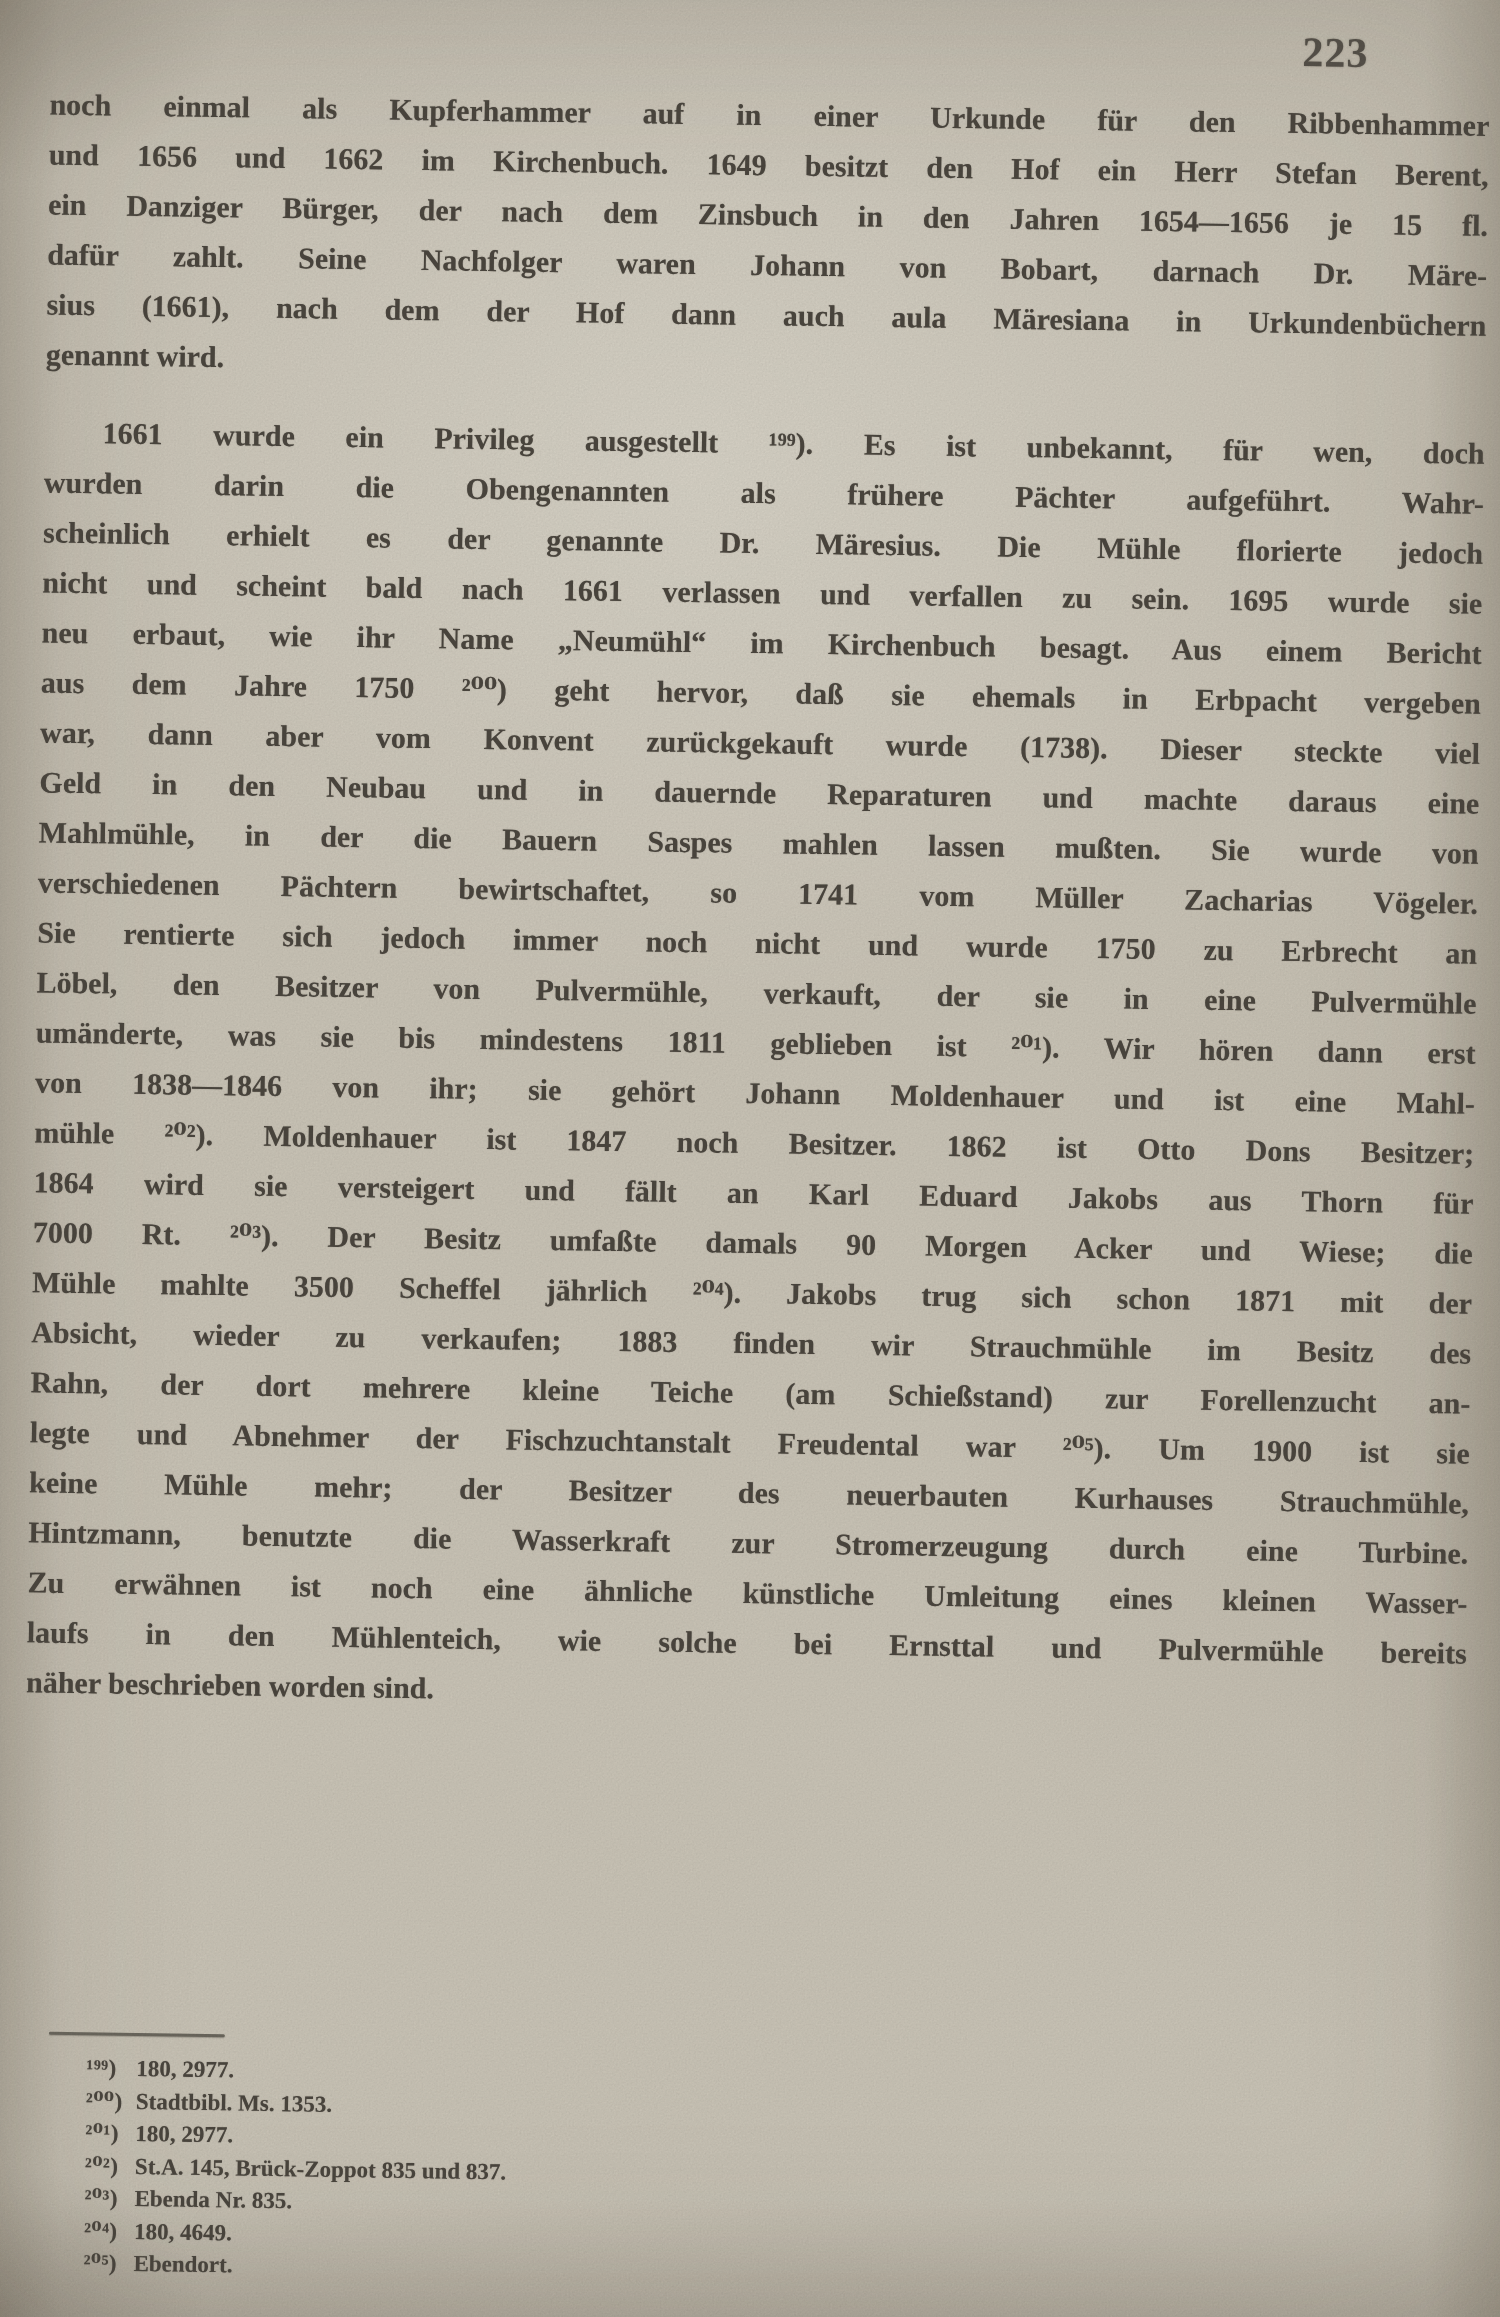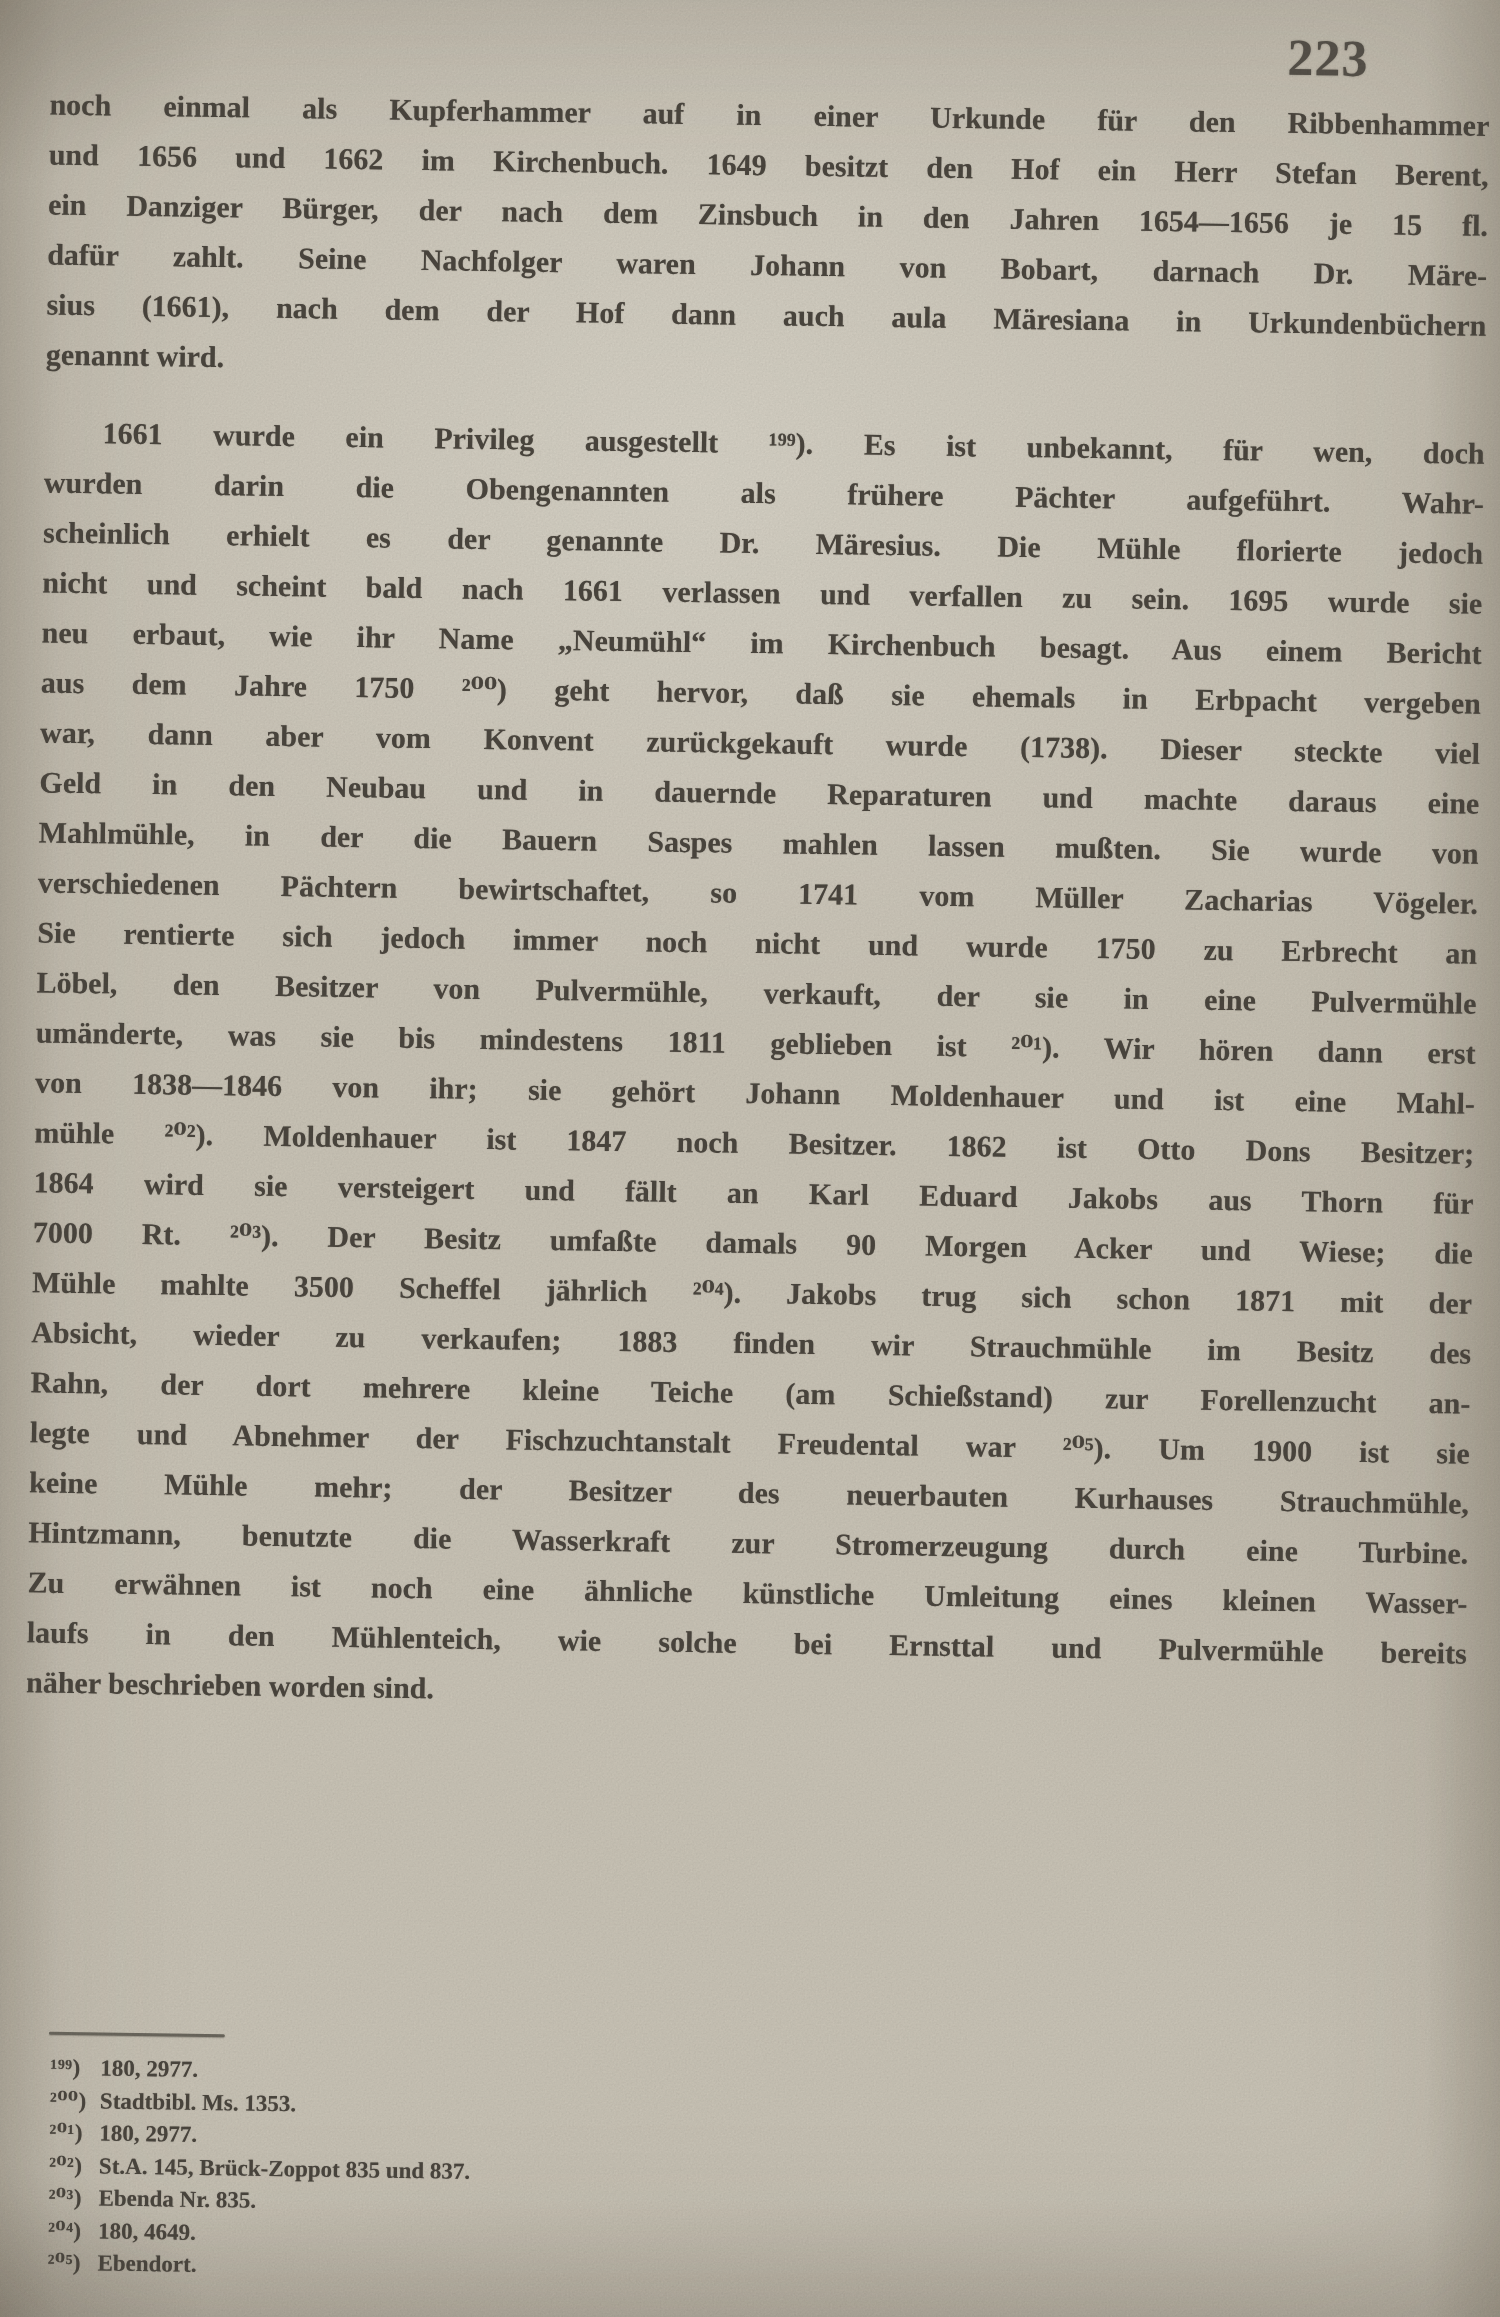--- a/index.html
+++ b/index.html
@@ -39,21 +39,21 @@
   .rotator {
     position: absolute;
     inset: 0;
     transform: rotate(0.85deg);
     z-index: 2;
   }
   .page-number {
     position: absolute;
     top: 20px;
     right: 148px;
-    font-size: 52px;
+    font-size: 42px;
     font-weight: bold;
     letter-spacing: 1px;
     color: #58534b;
     text-shadow: 0 0 2px rgba(88,82,72,0.45);
   }
   .body-text {
     position: absolute;
     left: 34px;
     right: 26px;
     top: 90px;
@@ -96,20 +96,21 @@
     font-weight: bold;
     line-height: 32.5px;
     color: var(--ink, #4d4840);
     text-shadow: 0 0 1px rgba(78,72,64,0.5);
   }
   .fn-line { white-space: nowrap; }
   .fn-marker {
     display: inline-block;
     min-width: 50px;
     letter-spacing: 0.5px;
+    margin-left: 36px;
   }
 </style>
 </head>
 <body>
 
 <div class="page">
 
   <div class="rotator">
 
     <div class="page-number">223</div>

